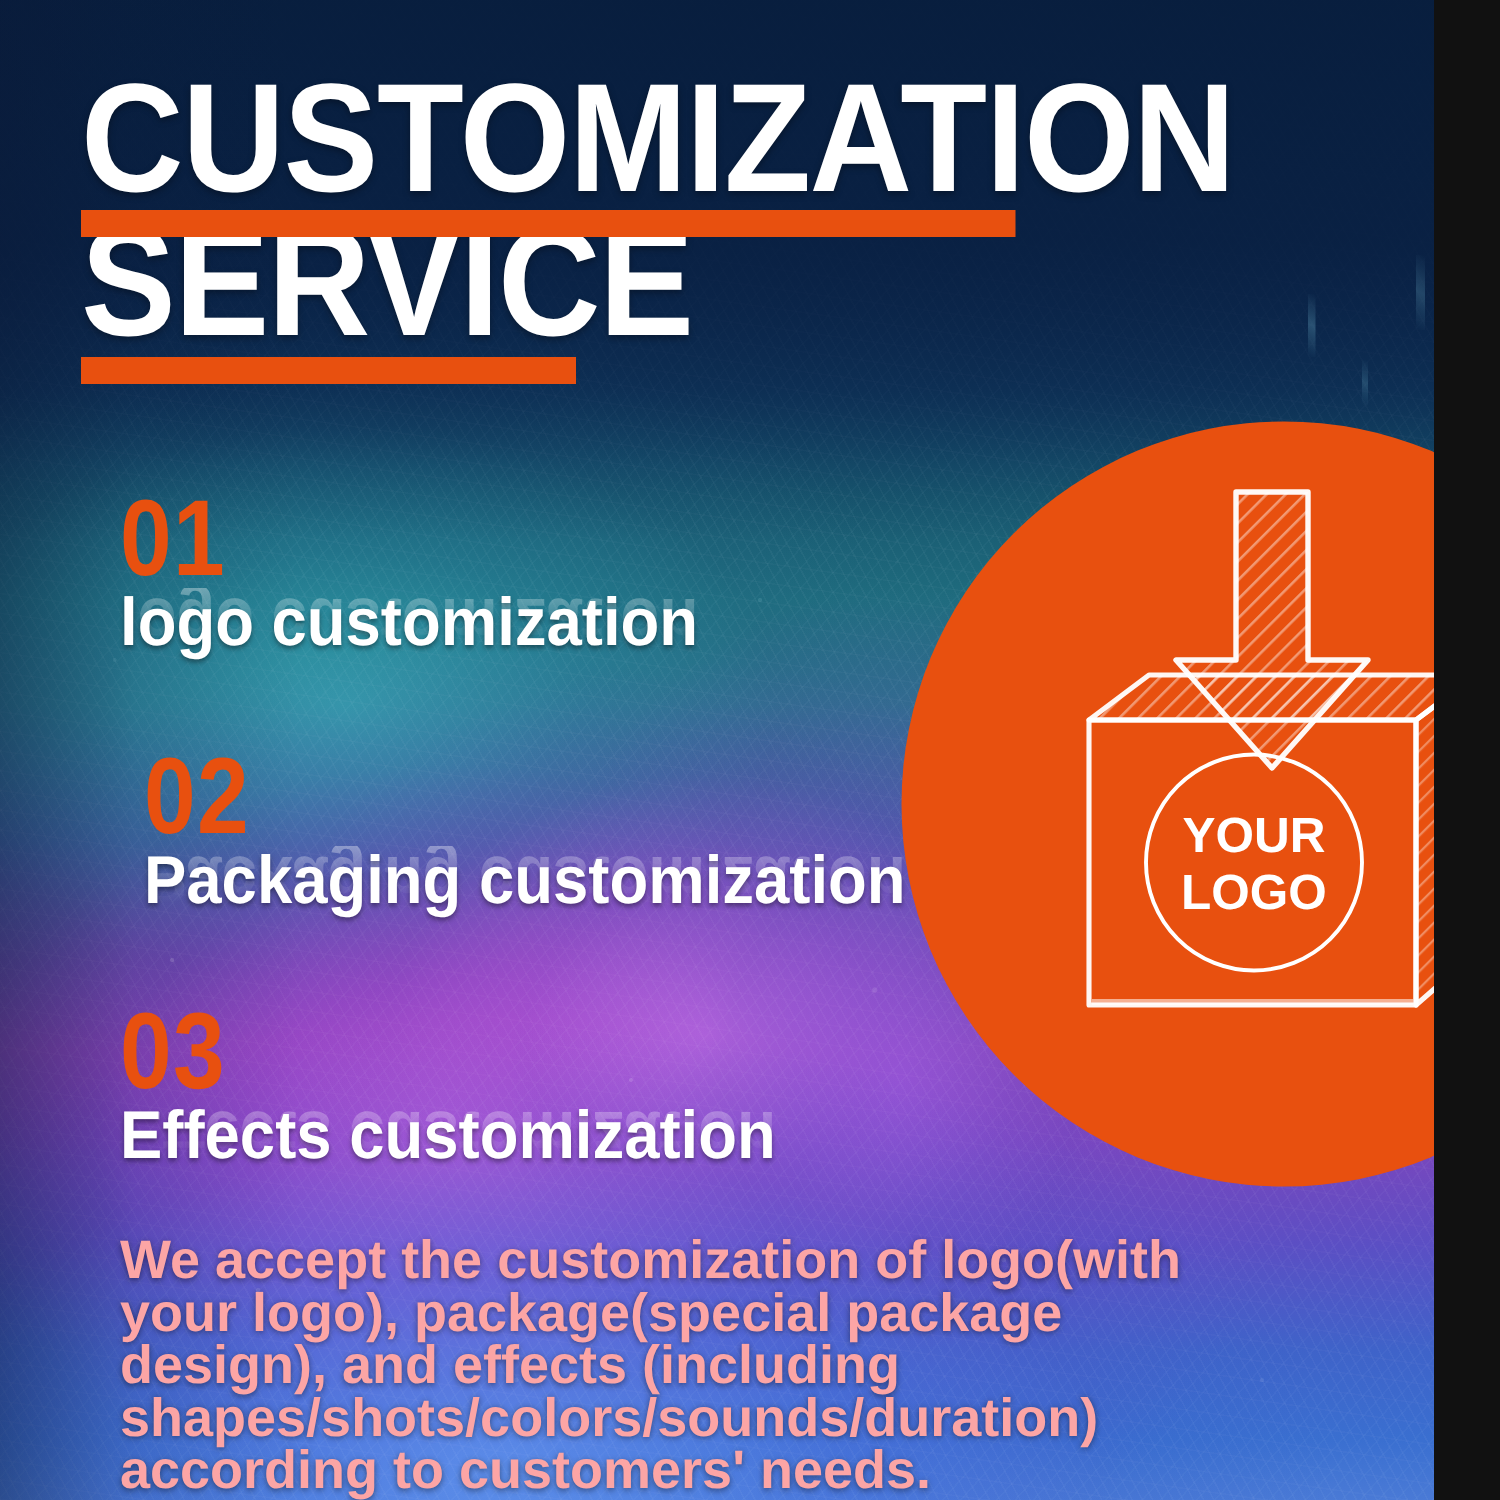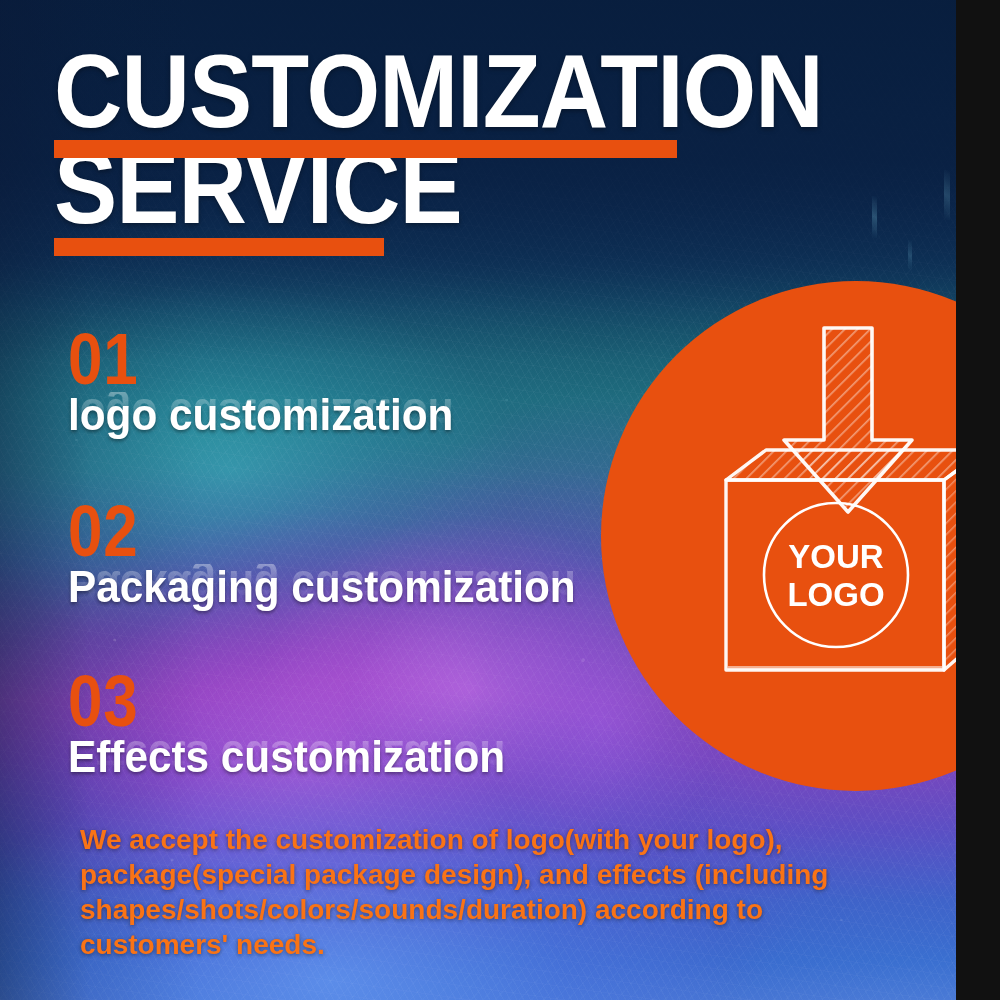--- a/index.html
+++ b/index.html
@@ -171,25 +171,25 @@
     position: absolute;
     height: 18px;
     background: #e8500f;
   }
   #bar-1 { left: 54px; top: 140px; width: 623px; }
   #bar-2 { left: 54px; top: 238px; width: 330px; }
 
   
   .feature {
     position: absolute;
-    left: 68px;
+    left: 80px;
     width: 620px;
   }
   #feature-0 { top: 326px; }
-  #feature-1 { top: 498px; }
+  #feature-1 { top: 498px; margin-left: 16px; }
   #feature-2 { top: 668px; }
 
   .feature-num {
     color: #e8500f;
     font-family: "Liberation Sans Narrow", "Liberation Sans", sans-serif;
     font-weight: bold;
     font-size: 72px;
     line-height: 66px;
     letter-spacing: 1px;
     transform: scaleX(0.86);
@@ -235,24 +235,24 @@
     mask-image: linear-gradient(to top, rgba(0,0,0,0.85) 0%, rgba(0,0,0,0.30) 45%, rgba(0,0,0,0) 85%);
     pointer-events: none;
   }
 
   
   #description {
     position: absolute;
     left: 80px;
     top: 822px;
     width: 770px;
-    color: #f97316;
-    font-family: "Liberation Sans Narrow", "Liberation Sans", sans-serif;
-    font-weight: bold;
-    font-size: 28px;
+    color: #fca5a5;
+    font-family: "Liberation Sans Narrow", "Liberation Sans", sans-serif;
+    font-weight: bold;
+    font-size: 36px;
     line-height: 35px;
     letter-spacing: 0px;
     text-shadow: 0 1px 4px rgba(0,0,0,0.45);
   }
 
   
   #illustration {
     position: absolute;
     left: 600px;
     top: 280px;

